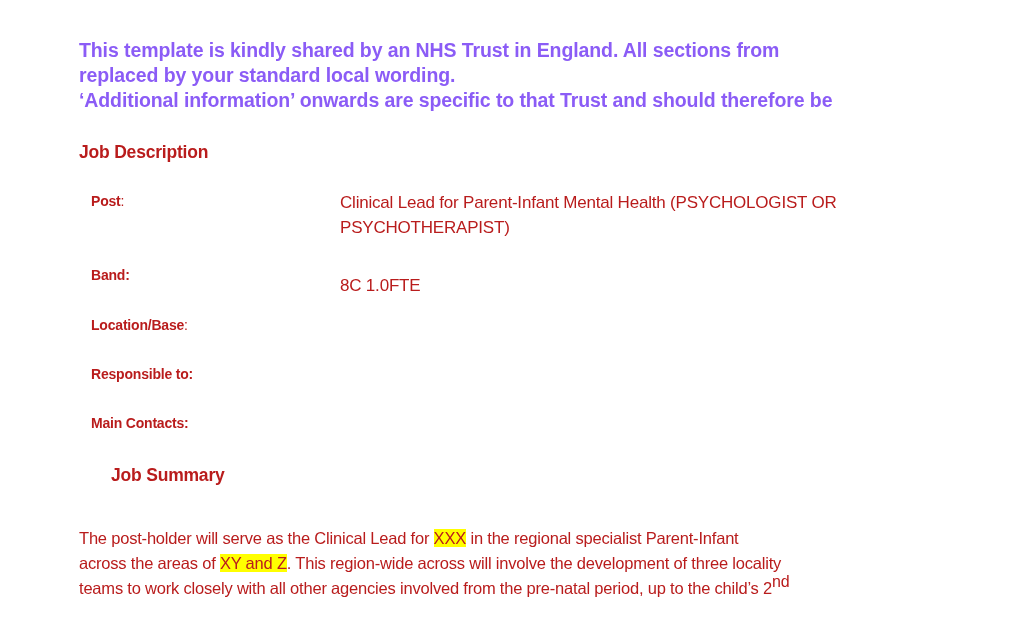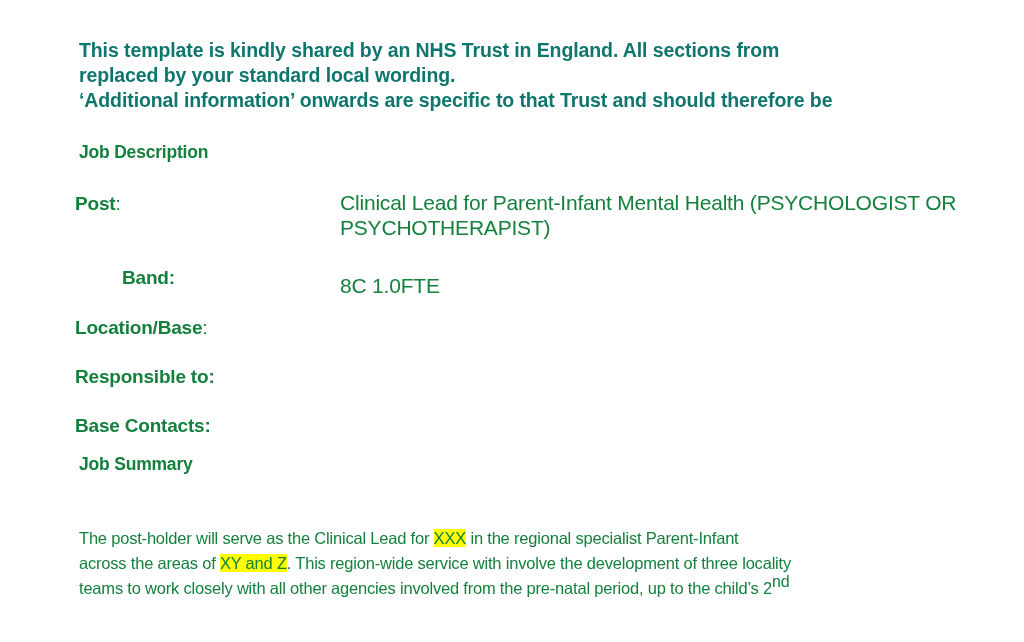--- a/index.html
+++ b/index.html
@@ -20,51 +20,51 @@
       left: 0;
       top: 0;
       width: 1024px;
       height: 642px;
     }
     .notice {
       position: absolute;
       left: 79px;
       top: 38px;
       width: 860px;
-      color: #0f766e;
+      color: #8b5cf6;
       font-family: "Liberation Sans", sans-serif;
       font-weight: bold;
       font-size: 19.5px;
       line-height: 25px;
       letter-spacing: -0.1px;
     }
     .notice span { display: block; white-space: nowrap; }
     .doc-text {
       font-family: "Liberation Sans", sans-serif;
       font-size: 16.5px;
-      color: #15803d;
+      color: #b91c1c;
       letter-spacing: -0.2px;
     }
     .heading {
       position: absolute;
       left: 79px;
       font-weight: bold;
       font-size: 17.5px;
     }
     .label {
       position: absolute;
-      left: 75px;
+      left: 91px;
       font-weight: bold;
-      font-size: 19px;
+      font-size: 14px;
     }
     .label .plain { font-weight: normal; }
     .value {
       position: absolute;
       left: 340px;
-      font-size: 21px;
+      font-size: 17px;
       line-height: 25px;
     }
     .value span { display: block; white-space: nowrap; }
     .summary {
       position: absolute;
       left: 79px;
       top: 515px;
       width: 880px;
       font-size: 16.5px;
       line-height: 25px;
@@ -92,30 +92,30 @@
   </div>
 
   <div class="doc-text heading" style="top:142px;">Job Description</div>
 
   <div class="doc-text label" style="top:193px;"><span>Post</span><span class="plain">:</span></div>
   <div class="doc-text value" style="top:190px;">
     <span>Clinical Lead for Parent-Infant Mental Health (PSYCHOLOGIST OR</span>
     <span>PSYCHOTHERAPIST)</span>
   </div>
 
-  <div class="doc-text label" style="top:267px;margin-left:47px;">Band:</div>
+  <div class="doc-text label" style="top:267px;">Band:</div>
   <div class="doc-text value" style="top:264px;margin-top:9px;">8C 1.0FTE</div>
 
   <div class="doc-text label" style="top:317px;"><span>Location/Base</span><span class="plain">:</span></div>
 
   <div class="doc-text label" style="top:366px;">Responsible to:</div>
 
-  <div class="doc-text label" style="top:415px;">Base Contacts:</div>
+  <div class="doc-text label" style="top:415px;">Main Contacts:</div>
 
-  <div class="doc-text heading" style="top:454px;">Job Summary</div>
+  <div class="doc-text heading" style="top:465px;margin-left:32px;">Job Summary</div>
 
   <div class="doc-text summary">
     <span class="line"><span>The post-holder will serve as the Clinical Lead for </span><span class="hl">XXX</span><span> in the regional specialist Parent-Infant</span></span>
-    <span class="line"><span>across the areas of </span><span class="hl">XY and Z</span><span>. This region-wide service with involve the development of three locality</span></span>
+    <span class="line"><span>across the areas of </span><span class="hl">XY and Z</span><span>. This region-wide across will involve the development of three locality</span></span>
     <span class="line"><span>teams to work closely with all other agencies involved from the pre-natal period, up to the child’s 2</span><sup>nd</sup></span>
   </div>
 
 </div>
 
 </body></html>

